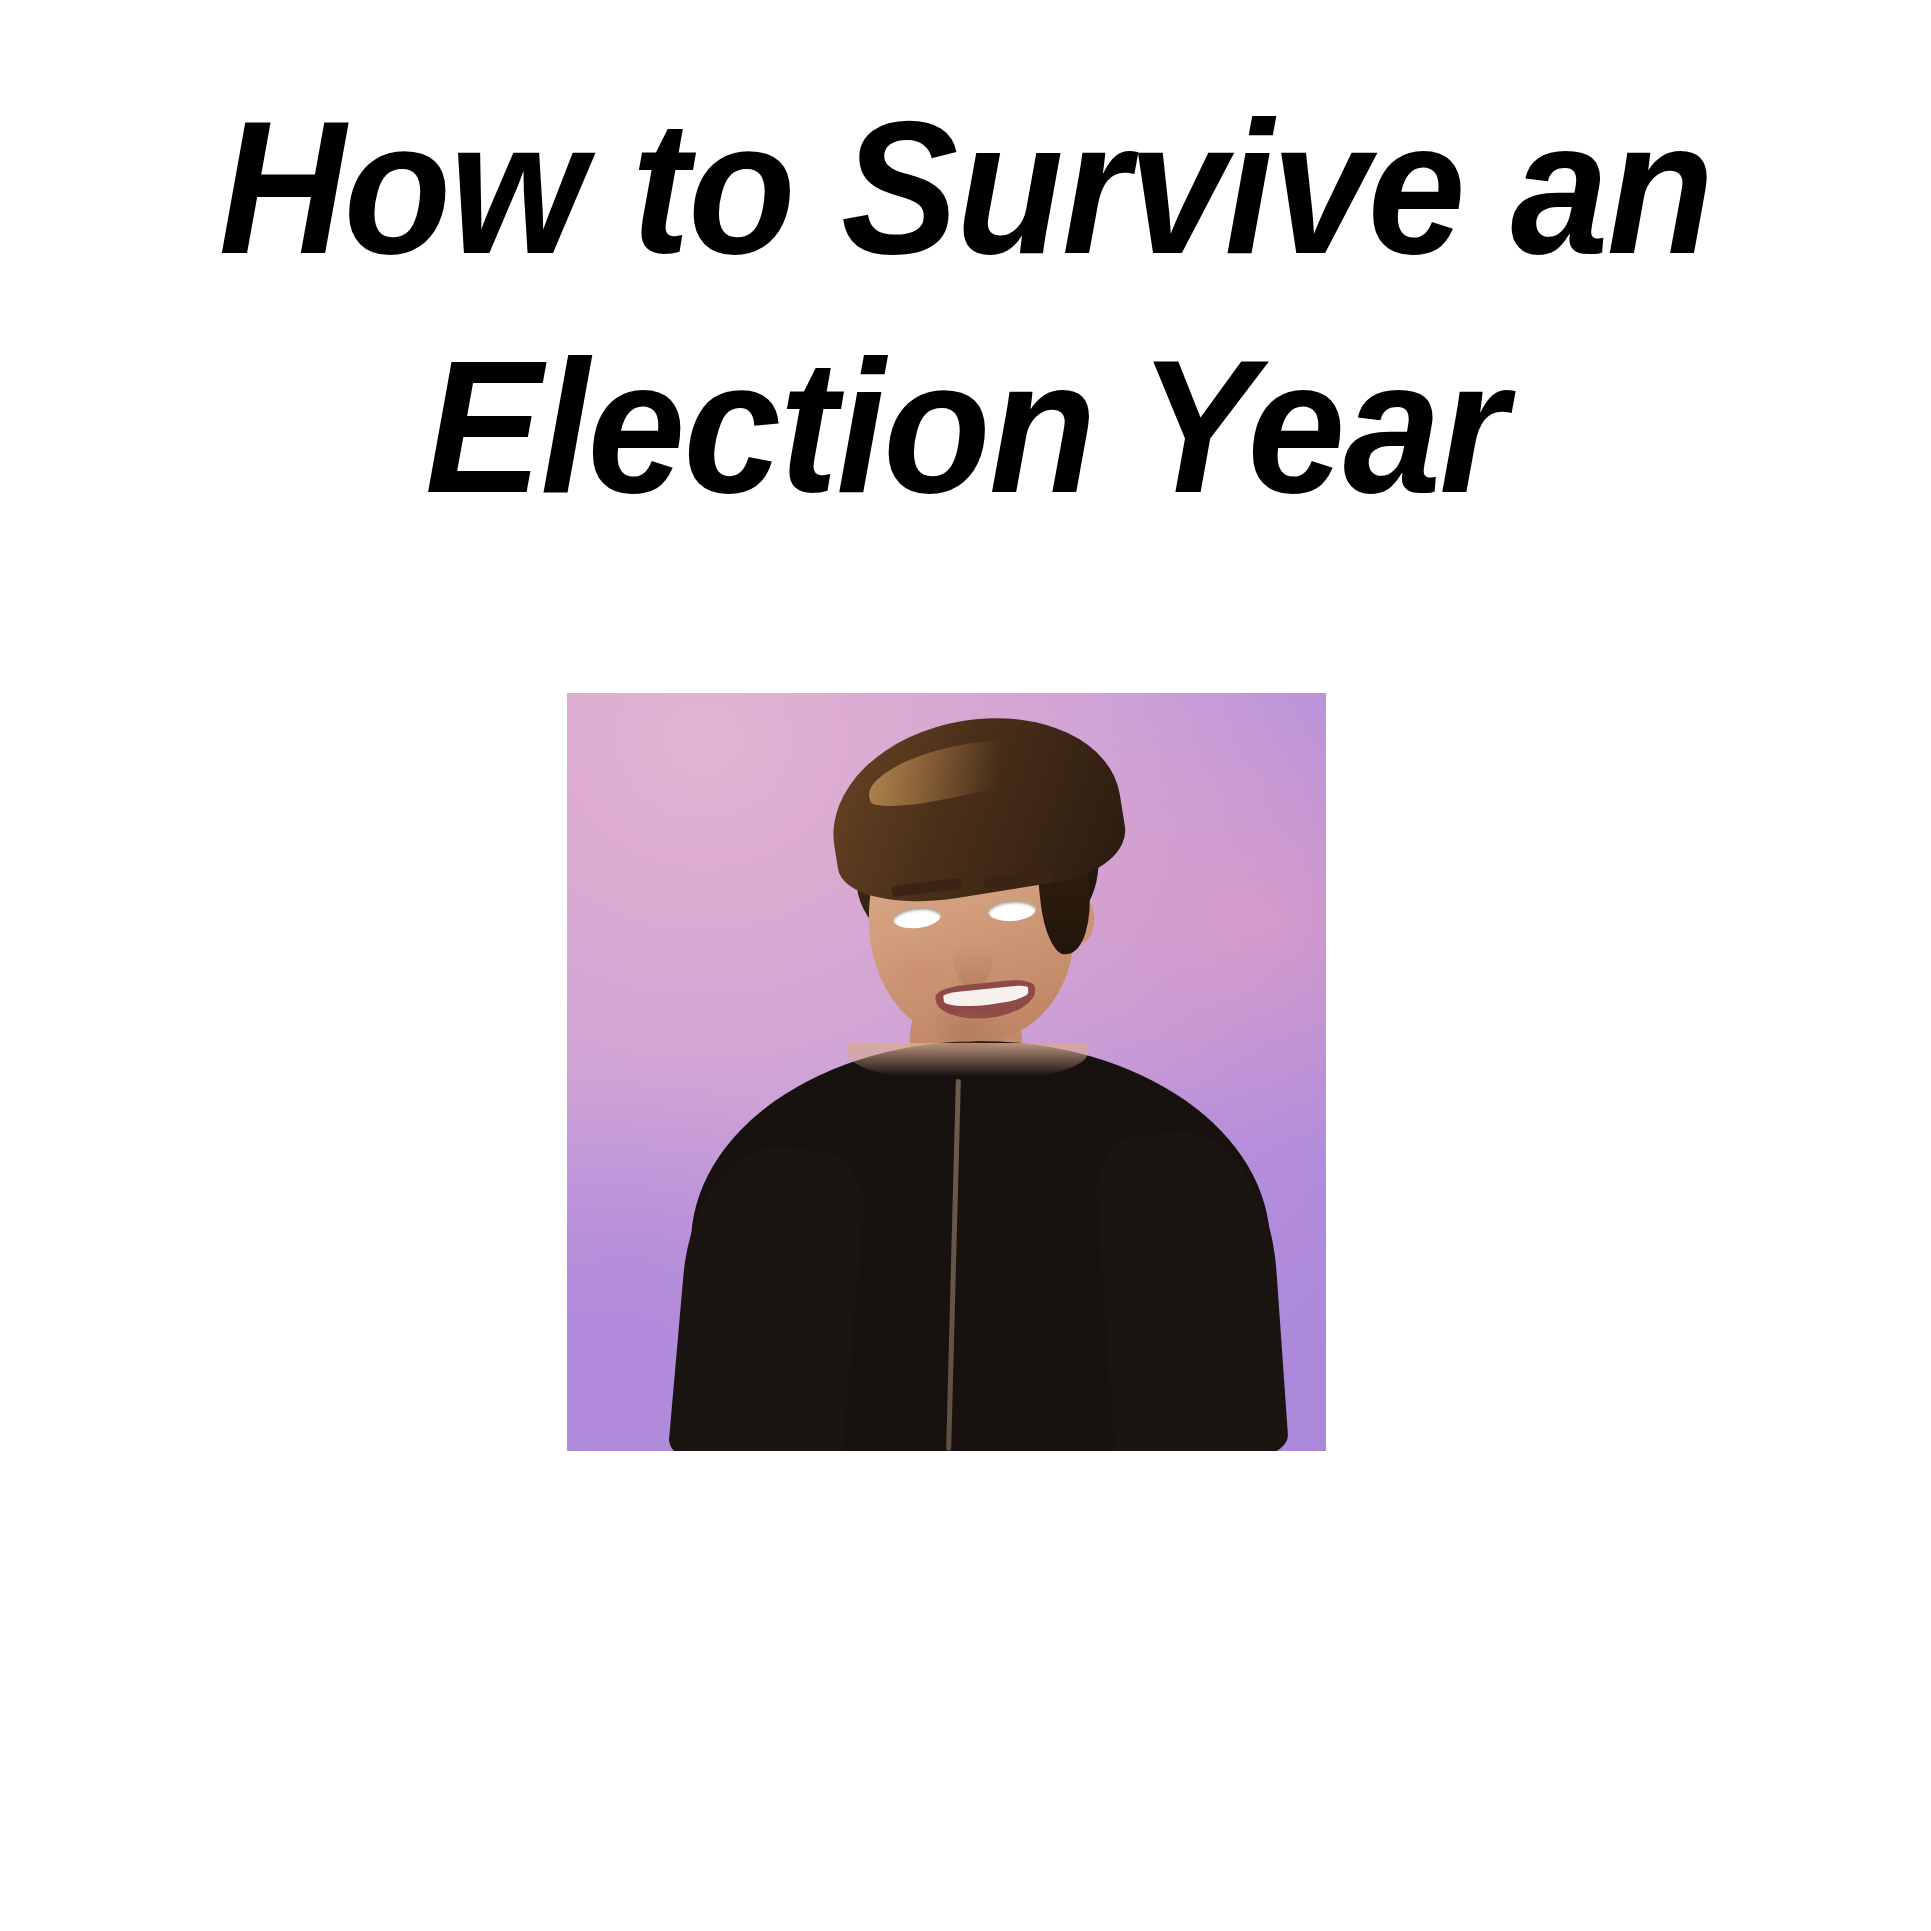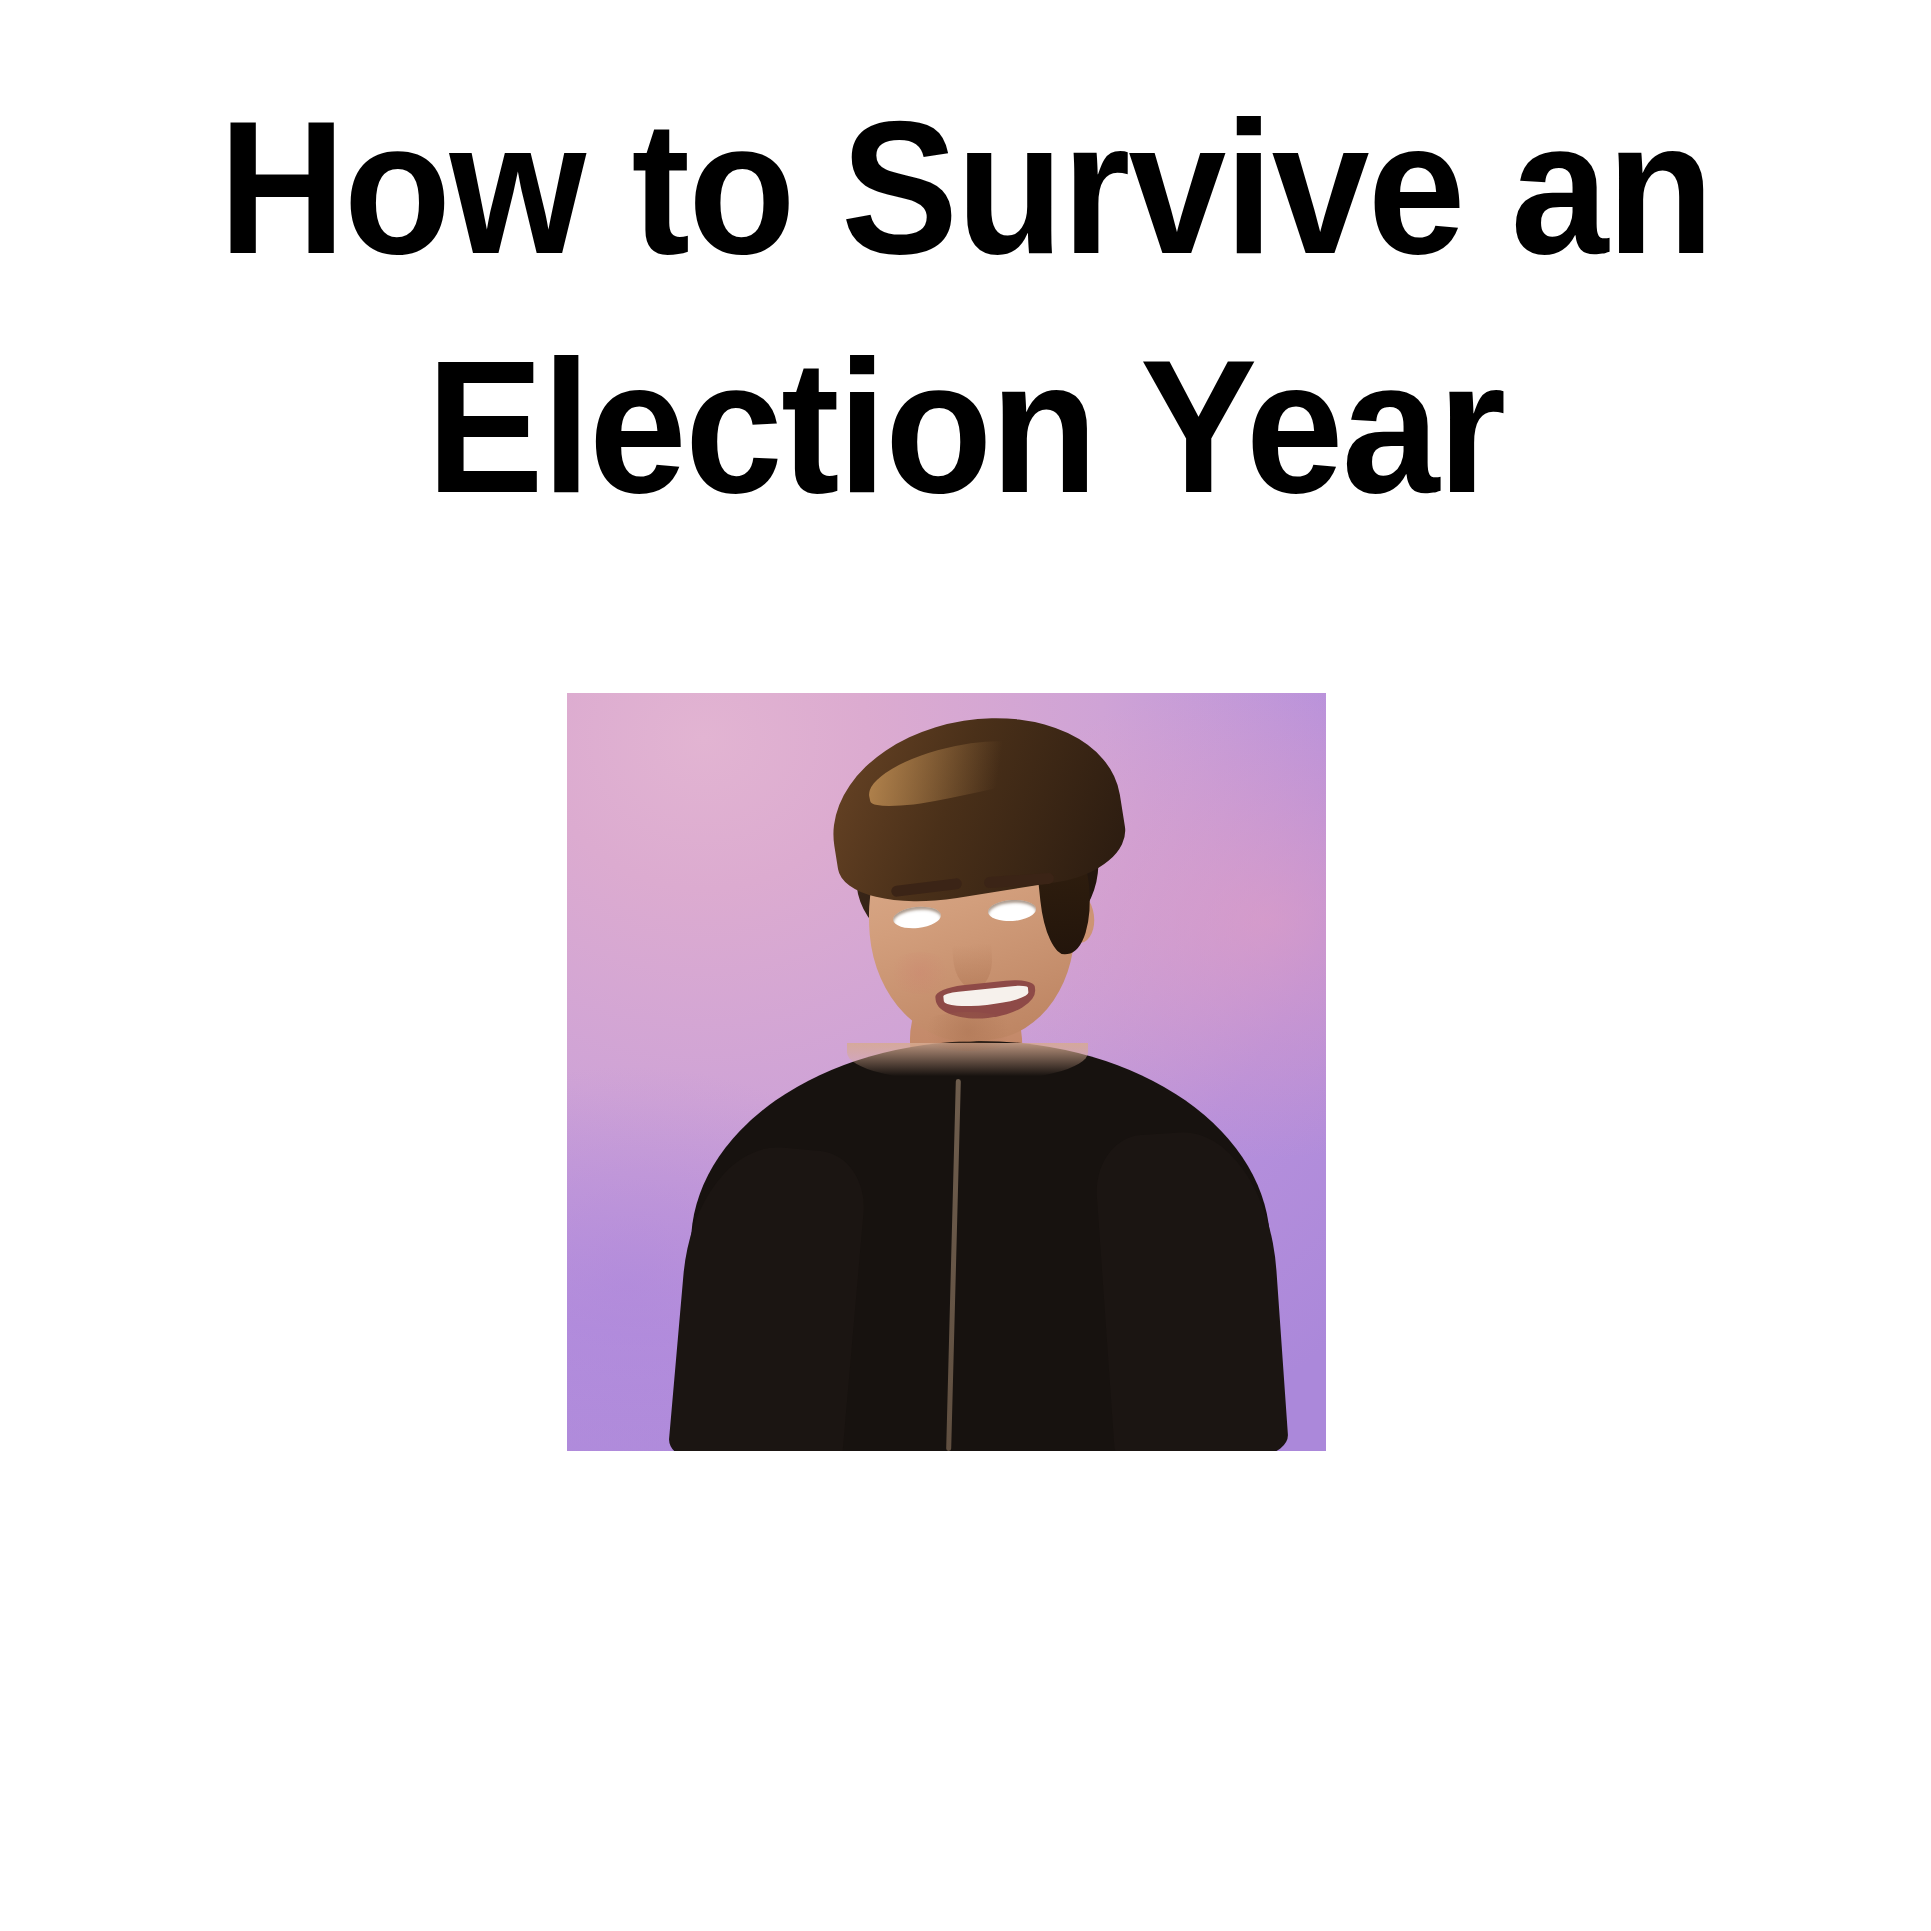--- a/index.html
+++ b/index.html
@@ -13,20 +13,21 @@
     overflow: hidden;
     font-family: "Liberation Sans", sans-serif;
     -webkit-font-smoothing: antialiased;
   }
 
   #poster {
     position: relative;
     width: 1931px;
     height: 1931px;
     background: #ffffff;
+    font-style: italic;
   }
 
   
   .title-block {
     position: absolute;
     left: 0;
     top: 68px;
     width: 1931px;
     text-align: center;
   }

